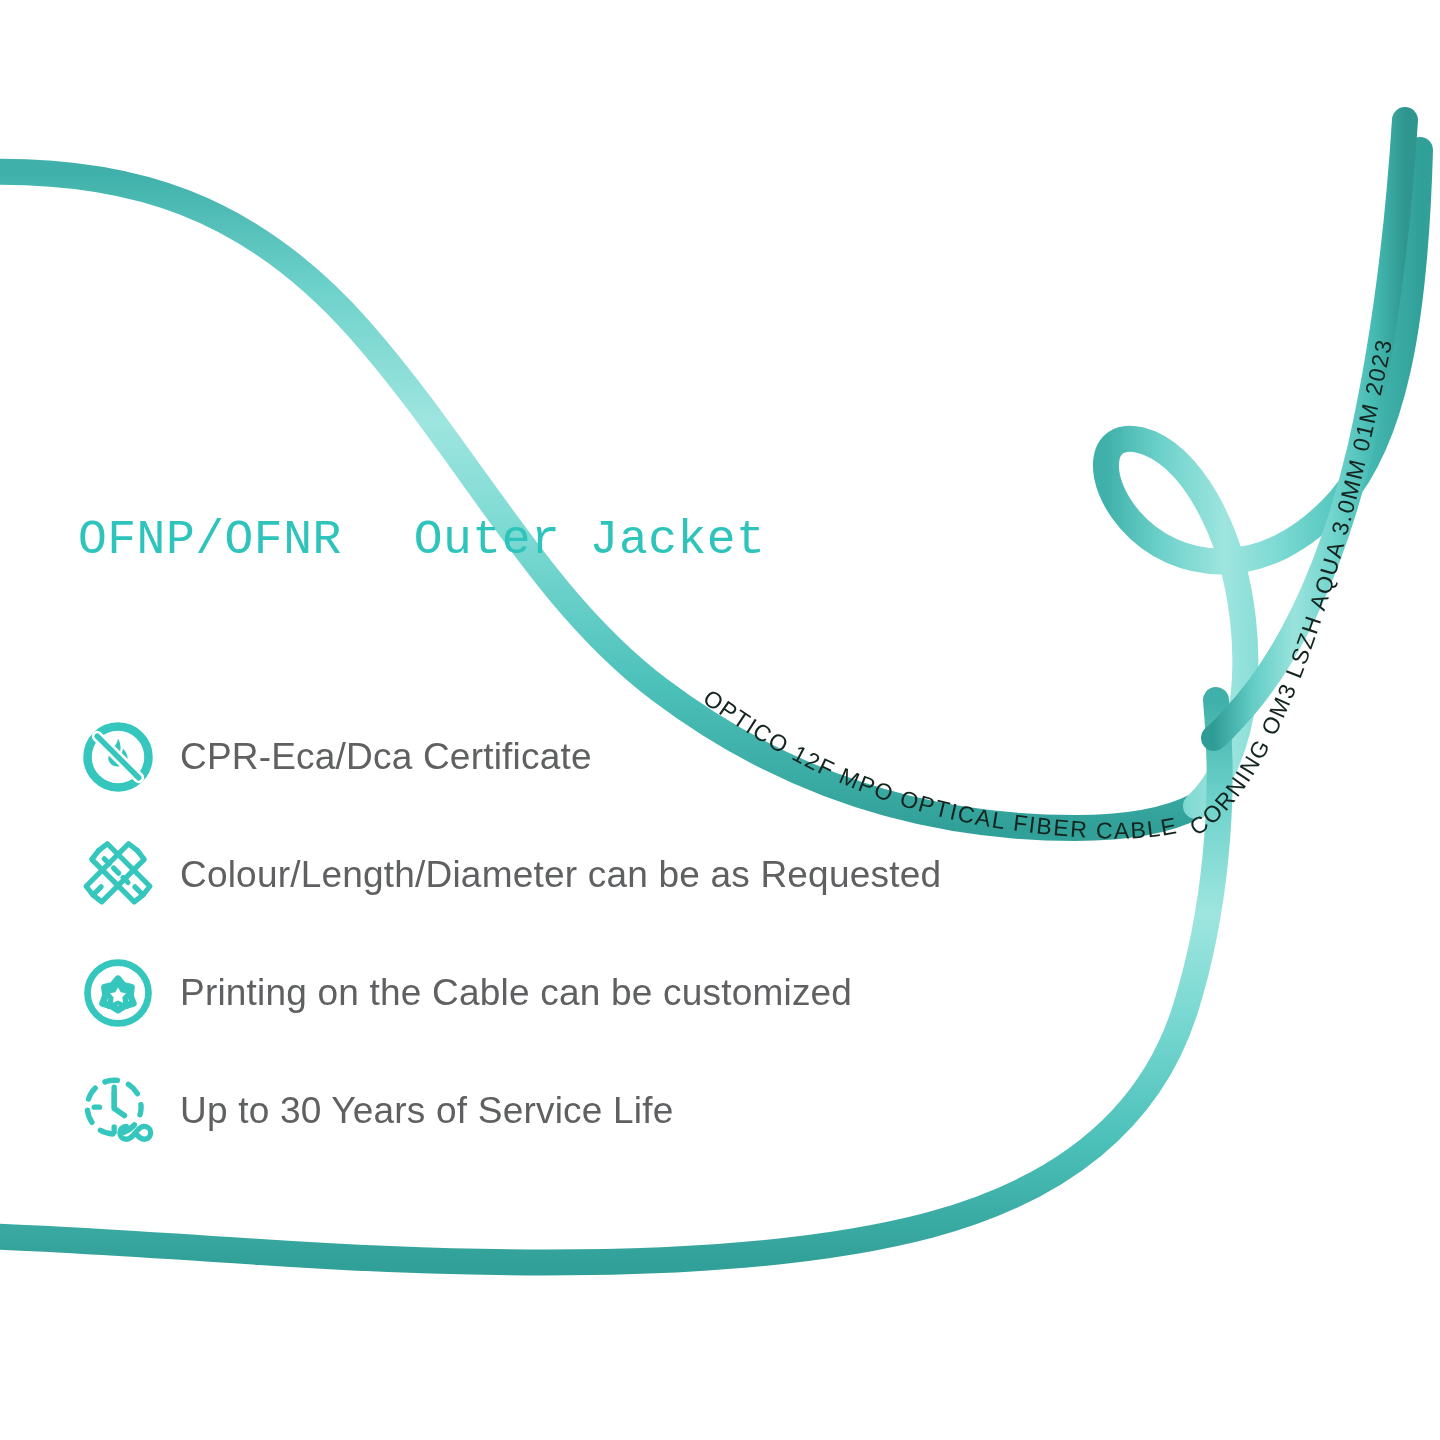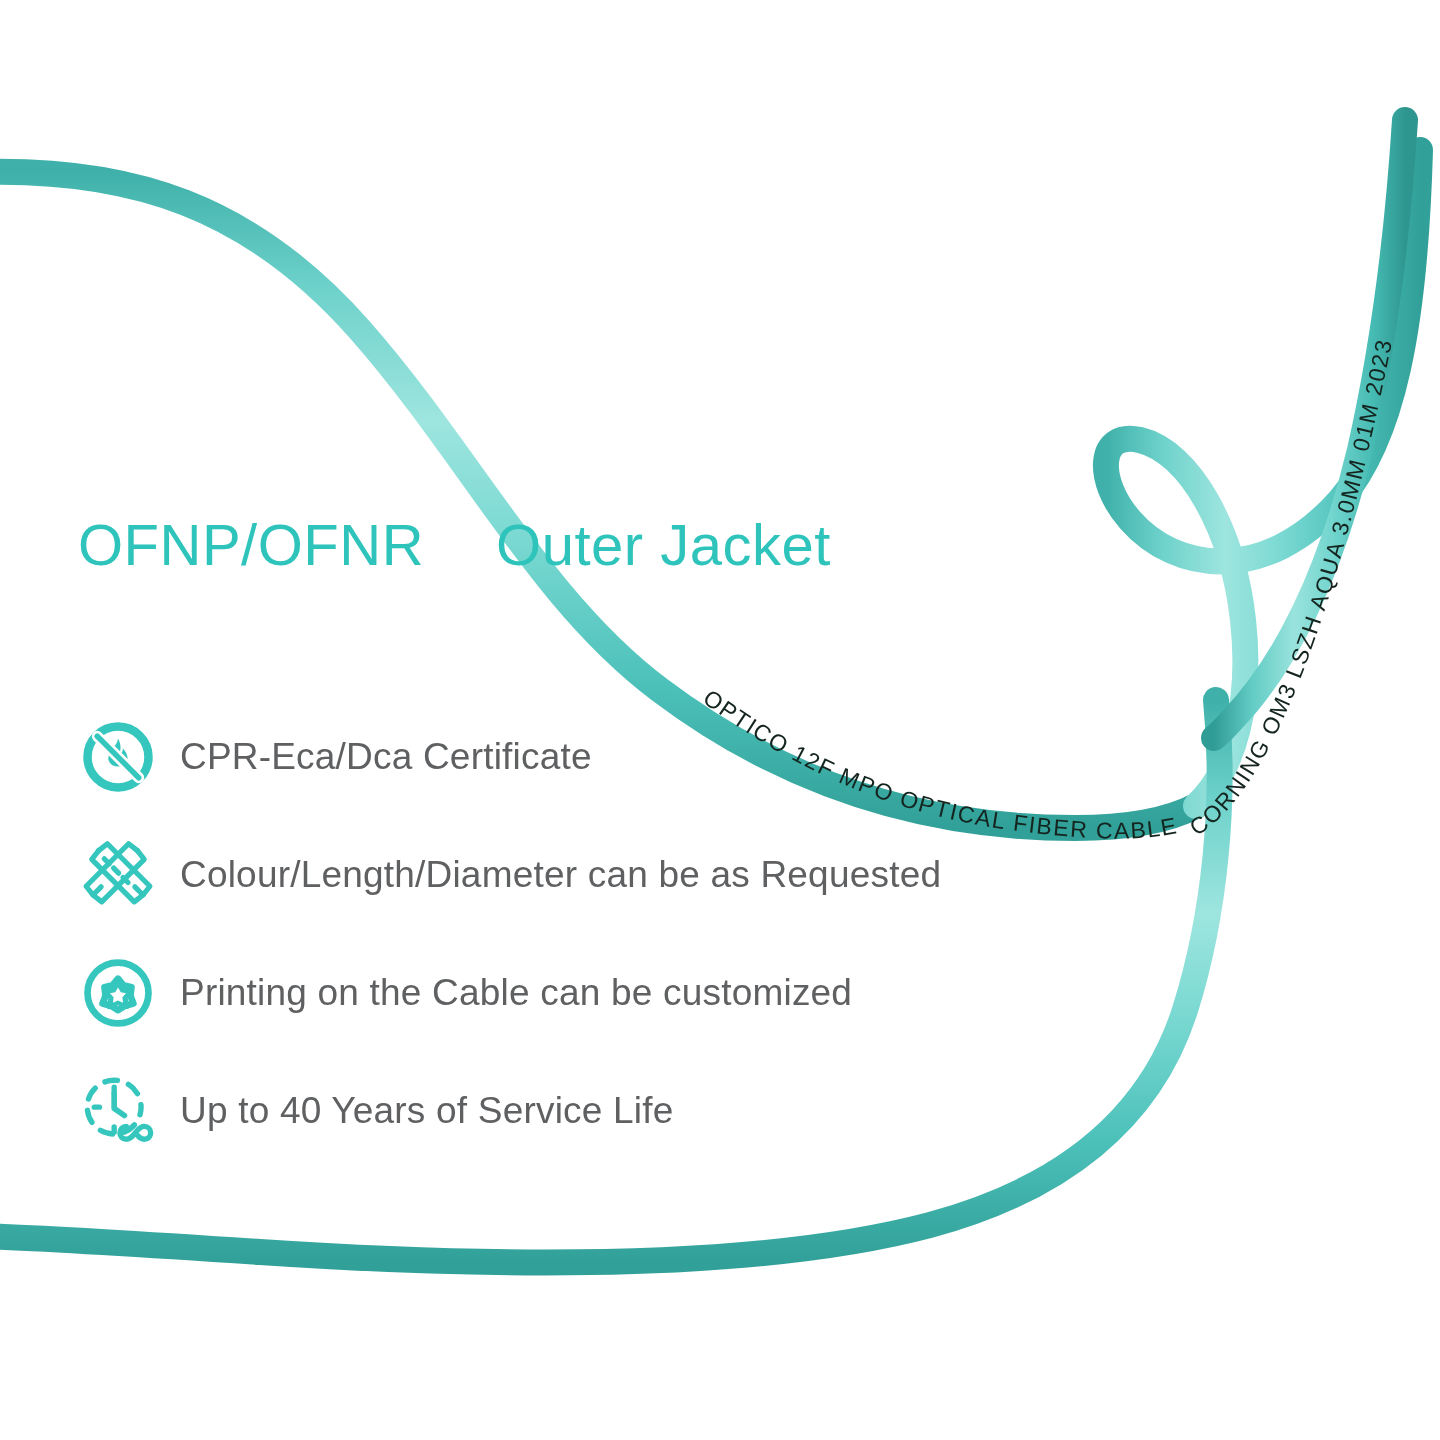--- a/index.html
+++ b/index.html
@@ -25,25 +25,26 @@
     height: 1440px;
     pointer-events: none;
   }
   
   #headline {
     position: absolute;
     left: 78px;
     top: 516px;
     z-index: 5;
     white-space: nowrap;
-    font-size: 58px;
+    font-size: 48px;
     line-height: 1;
     letter-spacing: 0.5px;
     color: #2ec4bb;
     font-weight: 400;
+    font-family: Liberation Mono, monospace;
   }
   #headline .seg-a { }
   #headline .gap { display: inline-block; width: 72px; }
   #headline .seg-b { }
 
   
   #feature-list {
     position: absolute;
     left: 70px;
     top: 698px;
@@ -213,17 +214,17 @@
 
             <path d="M29 18.5 v11.5 l8 5.5" stroke-width="4.4" stroke-linejoin="round"></path>
           </g>
 
           <g fill="none" stroke="#35c6bd" stroke-width="4.2" stroke-linecap="round">
             <path d="M38.5 44 c-3 0 -5 2.3 -5 5 c0 2.7 2 5 5 5 c3.4 0 5.2 -3 7 -5
                      c1.8 -2 3.6 -5 7 -5 c3 0 5 2.3 5 5 c0 2.7 -2 5 -5 5 c-3.4 0 -5.2 -3 -7 -5"></path>
           </g>
         </svg>
       </span>
-      <span class="feature-label">Up to 40 Years of Service Life</span>
+      <span class="feature-label">Up to 30 Years of Service Life</span>
     </div>
 
   </div>
 </div>
 
 </body></html>

